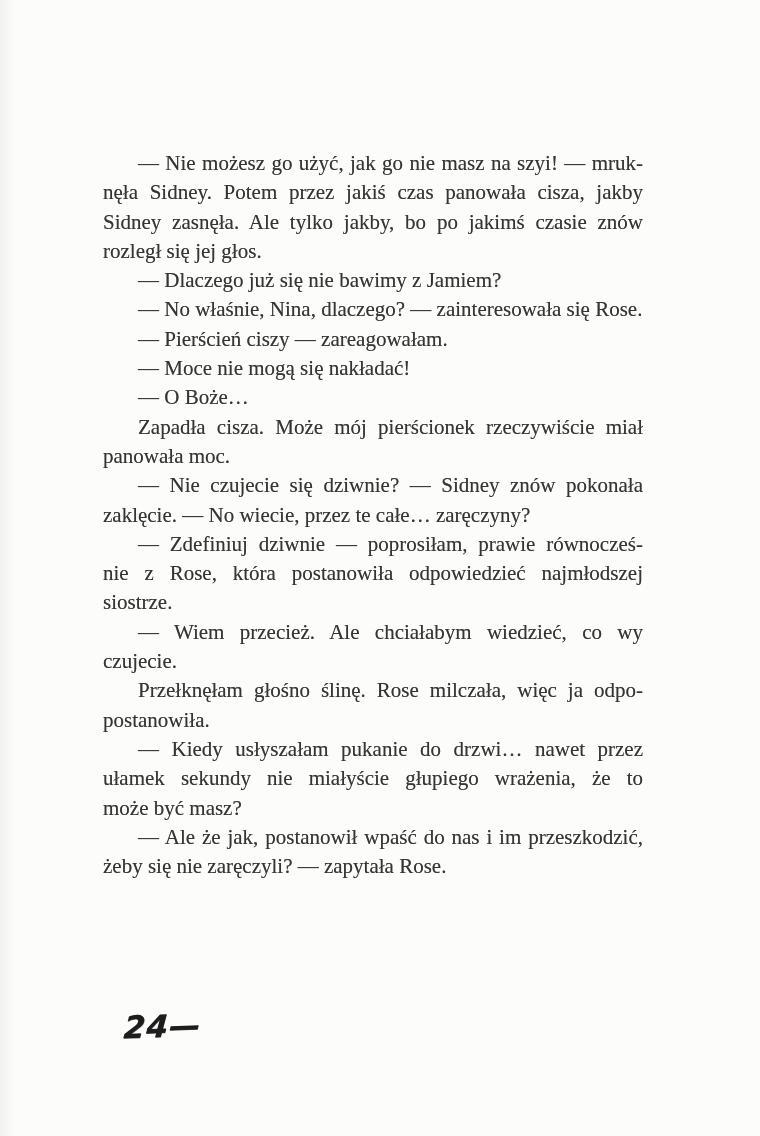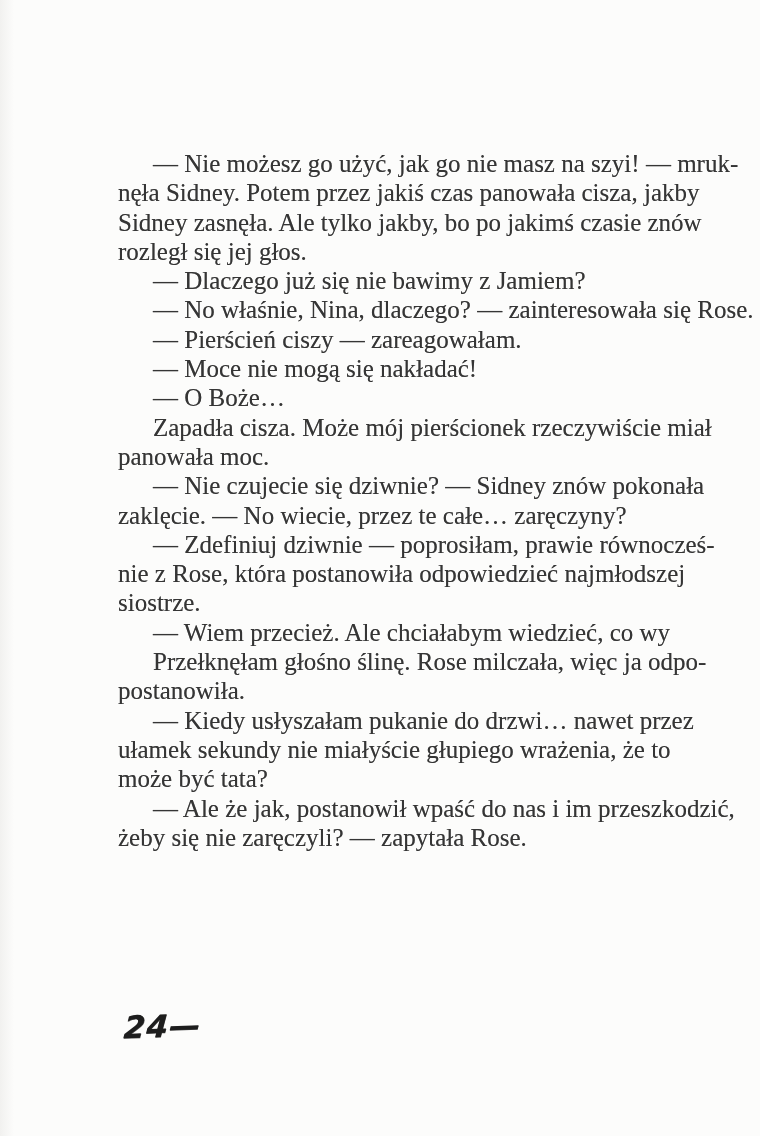--- a/index.html
+++ b/index.html
@@ -16,25 +16,25 @@
   }
   .page {
     position: absolute;
     inset: 0;
     background:
       linear-gradient(90deg, rgba(210,208,204,0.25) 0px, rgba(255,255,255,0) 14px),
       #fcfcfb;
   }
   .text-block {
     position: absolute;
-    left: 118px;
+    left: 103px;
     top: 149px;
     width: 540px;
     color: #353535;
-    font-size: 25px;
+    font-size: 21px;
     line-height: 29.3px;
     text-rendering: optimizeLegibility;
     text-shadow: 0 0 0.5px rgba(70,70,70,0.55);
   }
   .para {
     margin: 0;
     padding: 0;
   }
   .line {
     display: block;
@@ -110,31 +110,32 @@
 
     <p class="para">
       <span class="line j">— Zdefiniuj dziwnie — poprosiłam, prawie równocześ-</span>
       <span class="line j">nie z Rose, która postanowiła odpowiedzieć najmłodszej</span>
       <span class="line">siostrze.</span>
     </p>
 
 
     <p class="para">
       <span class="line j">— Wiem przecież. Ale chciałabym wiedzieć, co wy</span>
+      <span class="line">czujecie.</span>
     </p>
 
     <p class="para">
       <span class="line j">Przełknęłam głośno ślinę. Rose milczała, więc ja odpo-</span>
       <span class="line">postanowiła.</span>
     </p>
 
     <p class="para">
       <span class="line j">— Kiedy usłyszałam pukanie do drzwi… nawet przez</span>
       <span class="line j">ułamek sekundy nie miałyście głupiego wrażenia, że to</span>
-      <span class="line">może być tata?</span>
+      <span class="line">może być masz?</span>
     </p>
 
     <p class="para">
       <span class="line j">— Ale że jak, postanowił wpaść do nas i im przeszkodzić,</span>
       <span class="line">żeby się nie zaręczyli? — zapytała Rose.</span>
     </p>
 
   </div>
 
   <div class="page-number">24—</div>

